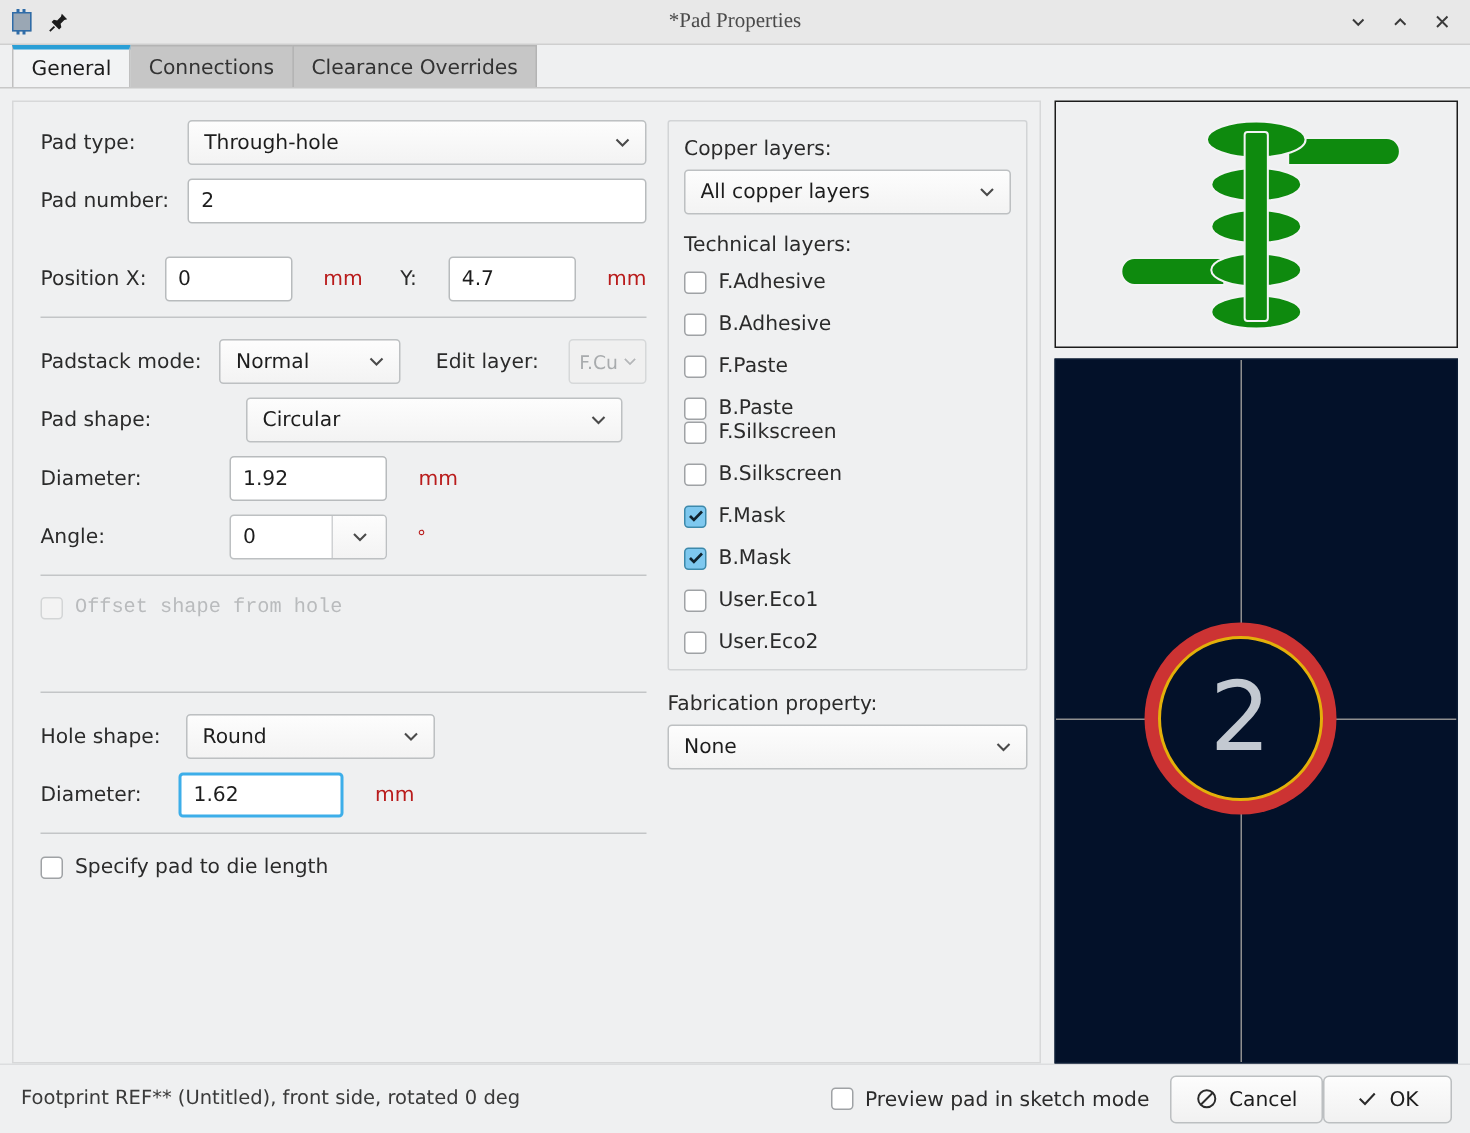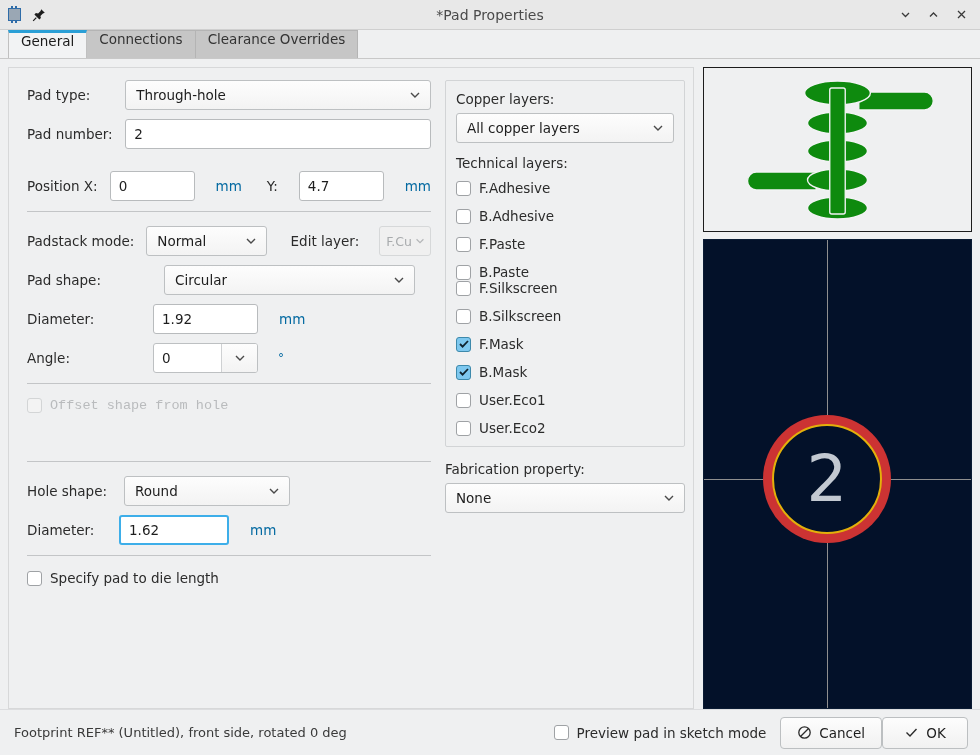--- a/index.html
+++ b/index.html
@@ -24,21 +24,21 @@
     height: 30px; flex: 0 0 30px;
     background: #e8e8e8;
     border-bottom: 1px solid #cfcfcf;
     display: flex; align-items: center;
     position: relative;
   }
   .titlebar-left { display: flex; align-items: center; gap: 9px; padding-left: 6px; }
   .title-text {
     position: absolute; left: 0; right: 0; top: 0; bottom: 0;
     display: flex; align-items: center; justify-content: center;
-    font-size: 14px; color: #4a4a4a; pointer-events: none;
+    font-size: 14px; color: #4a4a4a; pointer-events: none; font-family: Liberation Serif, serif;
   }
   .win-buttons {
     margin-left: auto; display: flex; align-items: center;
     gap: 2px; padding-right: 6px; z-index: 2;
   }
   .win-btn {
     width: 26px; height: 24px;
     display: flex; align-items: center; justify-content: center;
     color: #3a3a3a;
   }
@@ -58,21 +58,21 @@
   
   .tabstrip {
     flex: 0 0 29px; height: 29px;
     display: flex; align-items: flex-end;
     background: #eff0f1;
     border-bottom: 1px solid #c8c8c8;
     padding-left: 8px;
   }
   .tab {
     height: 28px; padding: 0 12px;
-    display: flex; align-items: flex-start;
+    display: flex; align-items: center;
     font-size: 13.5px; color: #333;
     background: #c6c6c6;
     border: 1px solid #b4b4b4; border-bottom: none;
     margin-right: -1px;
   }
   .tab.active {
     background: #f2f3f4; color: #1c1c1c;
     border-top: 3px solid #2a9fd6;
     border-left: 1px solid #c0c0c0; border-right: 1px solid #c0c0c0;
     padding-top: 0;
@@ -90,21 +90,21 @@
     display: flex;
     border: 1px solid #d7d8d9;
     background: #eff0f1;
     padding: 8px 0 0 0;
   }
   .col-left { width: 432px; flex: 0 0 432px; padding: 4px 10px 0 18px; }
   .col-right { flex: 1 1 auto; padding: 4px 8px 0 4px; }
 
   .row { display: flex; align-items: center; margin-bottom: 9px; gap: 12px; }
   .lbl { font-size: 13.5px; color: #2b2b2b; white-space: nowrap; }
-  .unit { font-size: 13.5px; color: #0369a1; margin-left: 9px; white-space: nowrap; text-align: center; }
+  .unit { font-size: 13.5px; color: #b91c1c; margin-left: 9px; white-space: nowrap; text-align: center; }
 
   .txt {
     height: 30px; border: 1px solid #b8bbbd; border-radius: 3px;
     background: #fff; padding: 0 8px;
     font-family: "DejaVu Sans", "Liberation Sans", sans-serif;
     font-size: 13.5px; color: #1d1d1d;
     display: flex; align-items: center;
   }
   .txt.focused { border: 2px solid #3daee9; }
 

